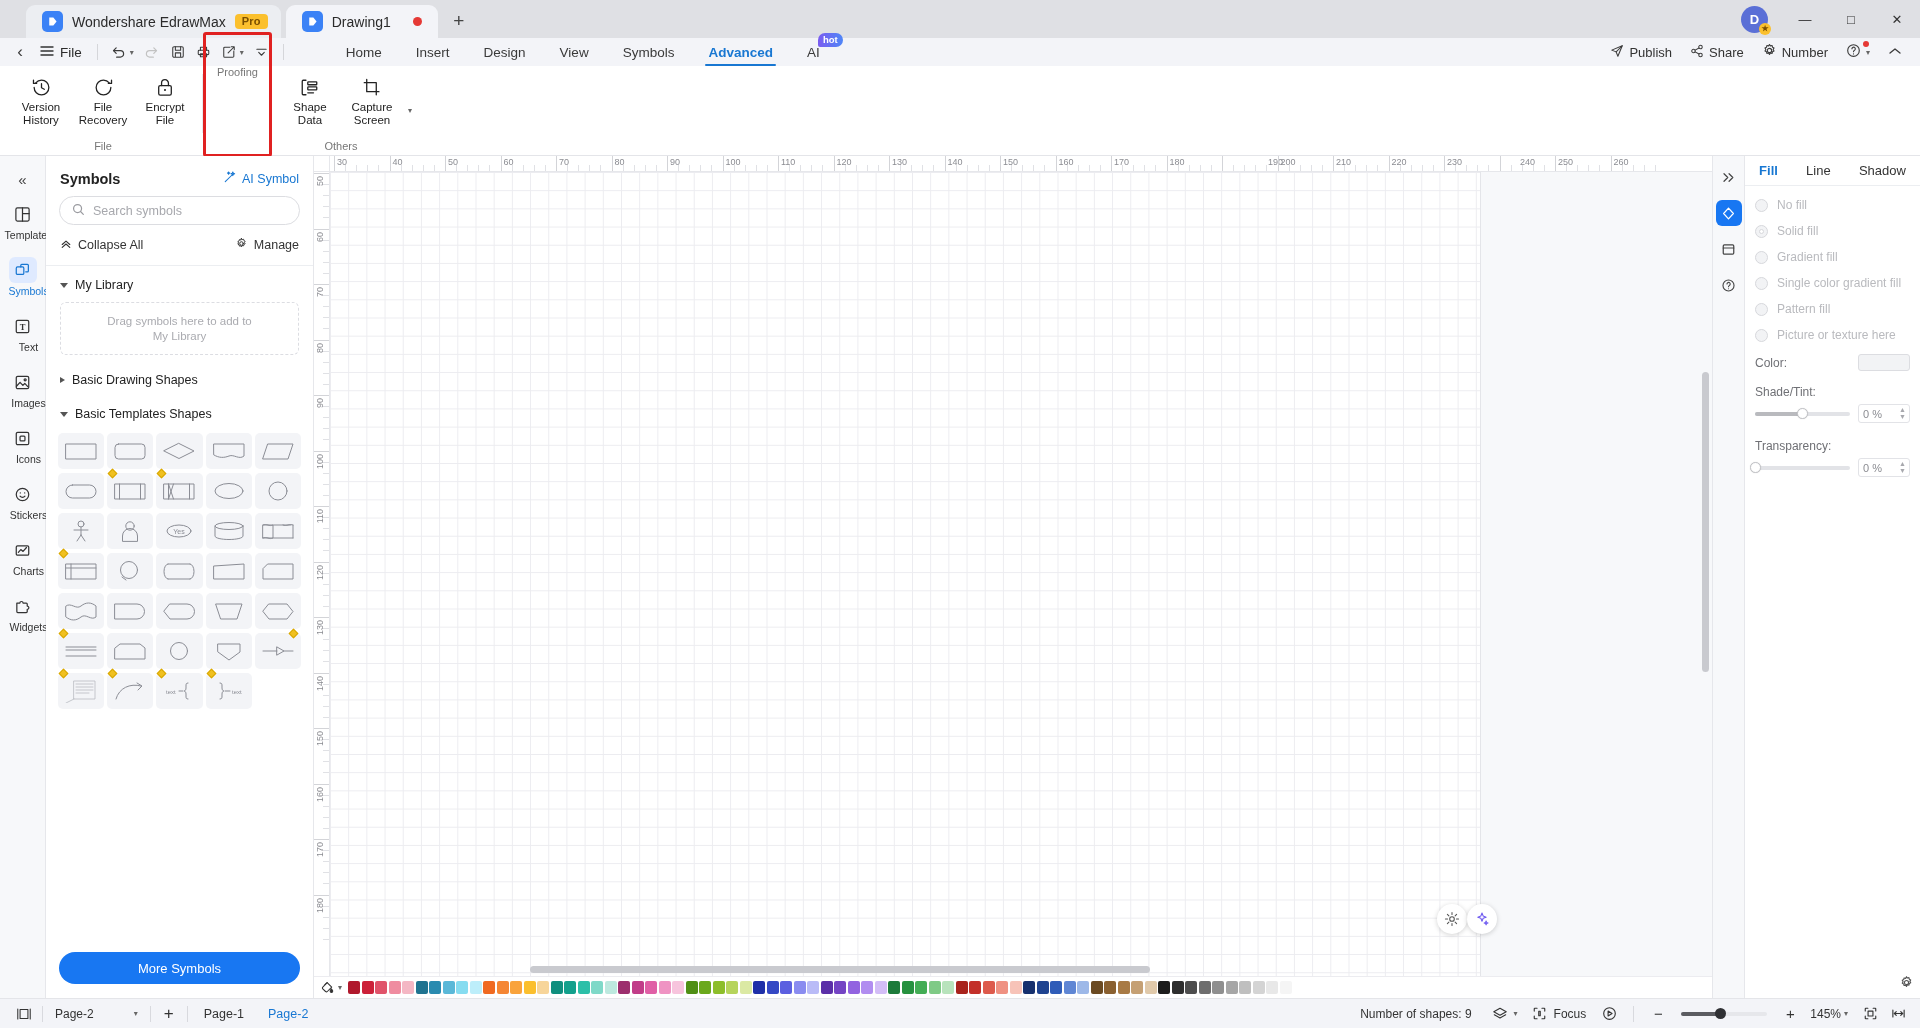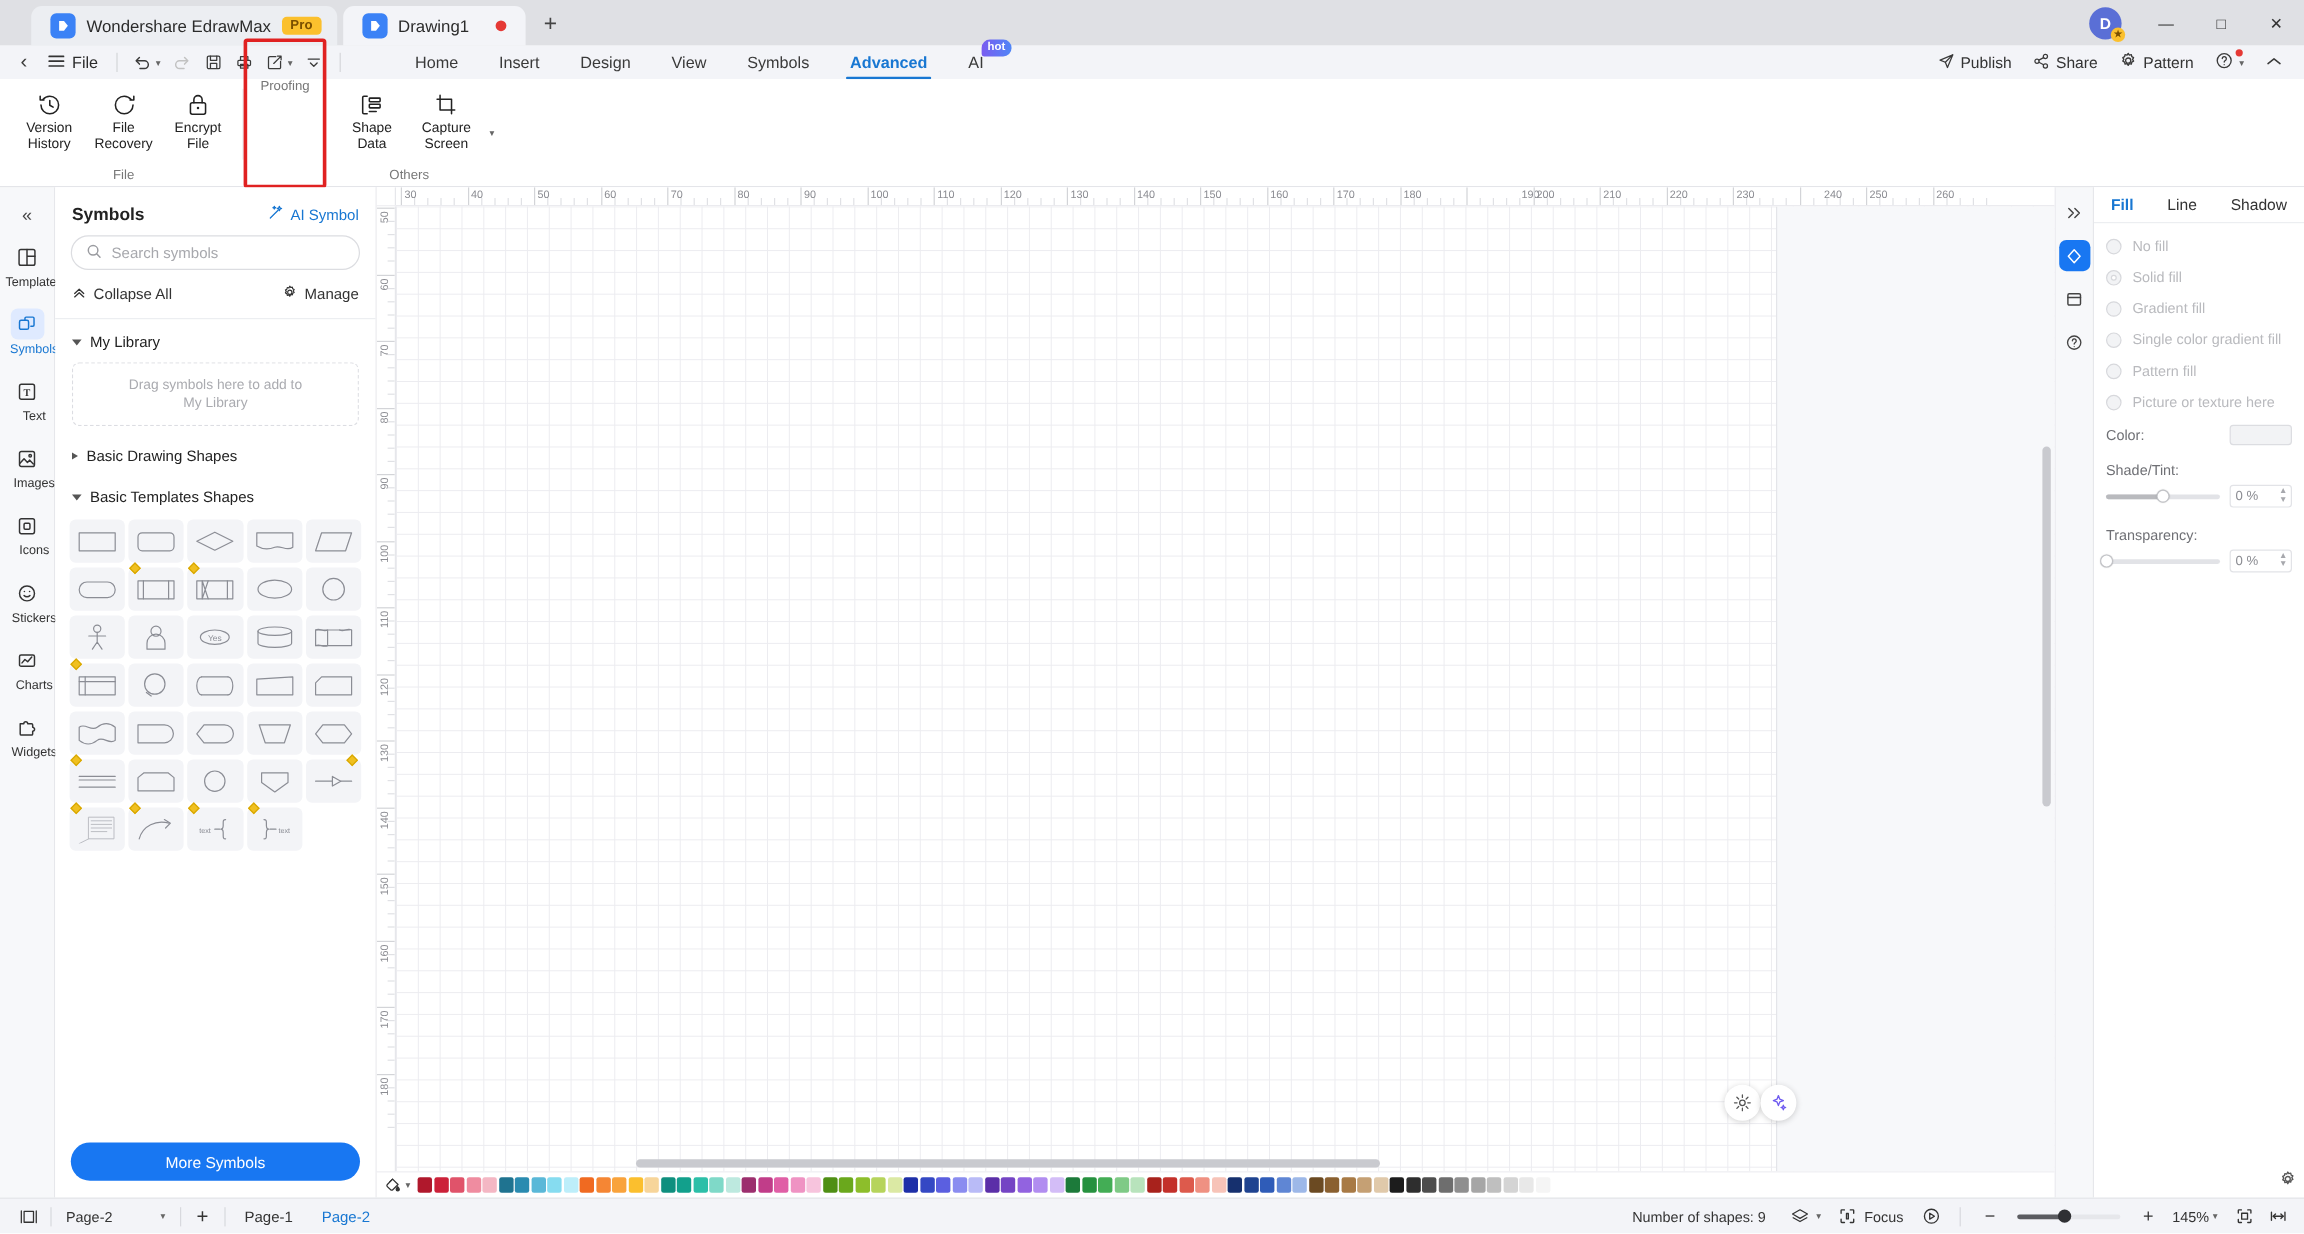--- a/index.html
+++ b/index.html
@@ -289,21 +289,21 @@
         </span>
         <span>Share</span>
       </div>
       <div class="rm-item">
         <span>
           <svg width="15" height="15" viewBox="0 0 16 16" fill="none" stroke="#3b3b3b" stroke-width="1.2">
               <circle cx="8" cy="8" r="2.3"></circle>
               <path d="M8 1.6l1 1.5 1.8-.4.4 1.8 1.6.8-.9 1.6.9 1.6-1.6.8-.4 1.8-1.8-.4-1 1.5-1-1.5-1.8.4-.4-1.8-1.6-.8.9-1.6-.9-1.6 1.6-.8.4-1.8 1.8.4z"></path>
             </svg>
         </span>
-        <span>Pattern</span>
+        <span>Number</span>
       </div>
       <div class="rm-item">
         <span>
           <svg width="15" height="15" viewBox="0 0 16 16" fill="none" stroke="#3b3b3b" stroke-width="1.2">
               <circle cx="8" cy="8" r="6.2"></circle>
               <path d="M6.3 6.2a1.8 1.8 0 113 1.4c-.6.5-1.3.8-1.3 1.7"></path>
               <circle cx="8" cy="11.6" r=".6" fill="#3b3b3b" stroke="none"></circle>
             </svg>
         </span>
         <span class="help-dot"></span>

